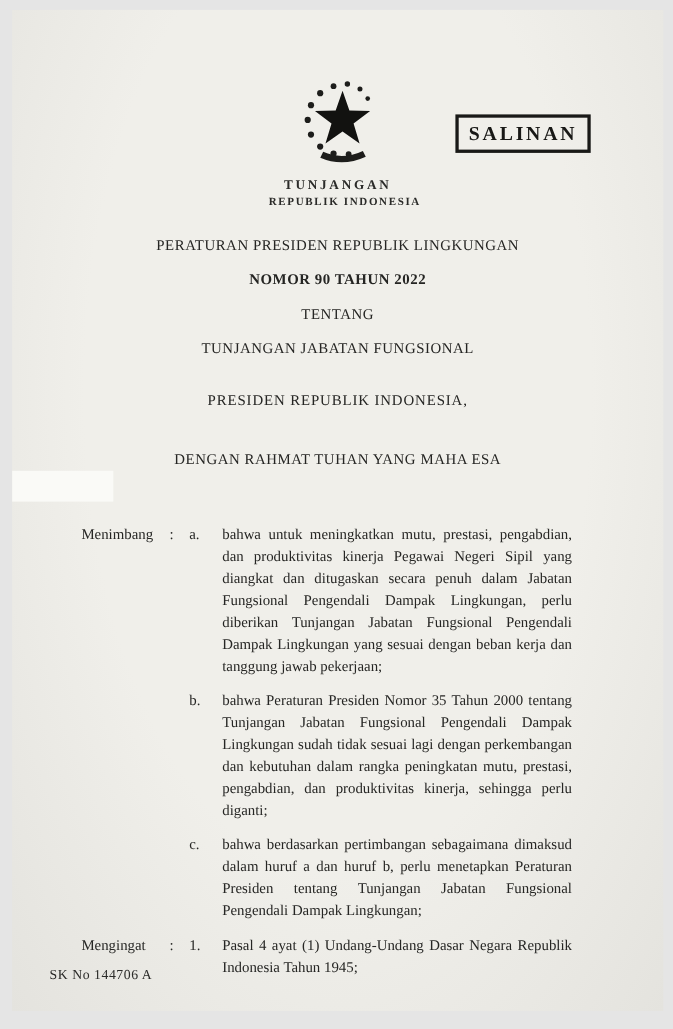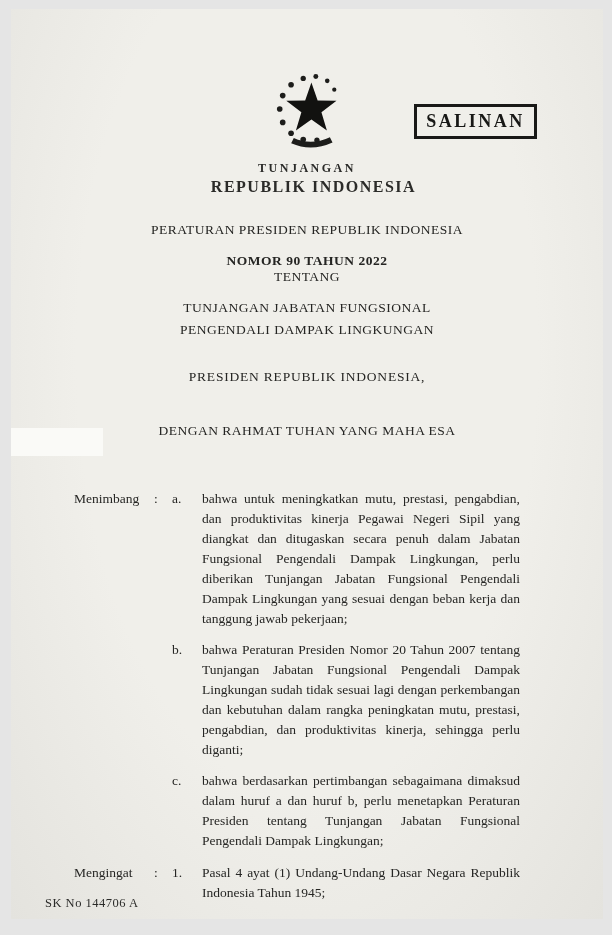--- a/index.html
+++ b/index.html
@@ -39,26 +39,26 @@
   }
   .salinan span {
     font-weight: bold;
     font-size: 18px;
     letter-spacing: 2.5px;
     color: #181816;
   }
   .emblem { width: 88px; height: 88px; margin: 56px auto 0; }
   .letterhead { text-align: center; margin-top: 8px; }
   .lh1 { font-size: 12px; font-weight: bold; letter-spacing: 2.5px; color: #2b2b29; }
-  .lh2 { font-size: 16px; font-weight: bold; letter-spacing: 1.5px; margin-top: 2px; color: #2b2b29; margin-left: 13px; }
+  .lh2 { font-size: 10px; font-weight: bold; letter-spacing: 1.5px; margin-top: 2px; color: #2b2b29; margin-left: 13px; }
   .heading { text-align: center; }
   .h-line { font-size: 13.5px; letter-spacing: 0.5px; color: #252523; }
   .t1 { margin-top: 26px; }
   .t2 { margin-top: 15px; font-weight: bold; }
-  .t3 { }
+  .t3 { margin-top: 16px; }
   .t4 { margin-top: 15px; }
   .t5 { margin-top: 6px; }
   .t6 { margin-top: 38px; }
   .t7 { margin-top: 31px; letter-spacing: 0.8px; }
   .content {
     margin: 50px 83px 0 63px;
     font-size: 13.5px;
     line-height: 20px;
     color: #262624;
   }
@@ -71,21 +71,21 @@
   .item + .item { margin-top: 11px; }
   .marker { width: 30px; flex: none; }
   .itext { flex: 1; text-align: justify; text-justify: inter-word; }
   .catchword {
     margin-top: 28px;
     text-align: right;
     font-size: 13.5px;
   }
   .sk-number {
     position: absolute;
-    left: 34px; bottom: 8px;
+    left: 34px; bottom: 25px;
     font-size: 12.5px;
     letter-spacing: 0.5px;
     color: #2b2b29;
   }
 </style>
 </head>
 <body>
 
 <div class="scan">
   <div class="paper">
@@ -115,42 +115,41 @@
         <path d="M35 83 Q55 92 76 82 L79 88 Q55 99 32 89 Z" fill="#1d1d1b"></path>
       </svg>
     </div>
 
     <div class="letterhead">
       <div class="lh1">TUNJANGAN</div>
       <div class="lh2">REPUBLIK INDONESIA</div>
     </div>
 
     <div class="heading">
-      <div class="h-line t1">PERATURAN PRESIDEN REPUBLIK INDONESIA</div>
+      <div class="h-line t1">PERATURAN PRESIDEN REPUBLIK LINGKUNGAN</div>
       <div class="h-line t2">NOMOR 90 TAHUN 2022</div>
       <div class="h-line t3">TENTANG</div>
       <div class="h-line t4">TUNJANGAN JABATAN FUNGSIONAL</div>
-      <div class="h-line t5">PENGENDALI DAMPAK LINGKUNGAN</div>
       <div class="h-line t7">PRESIDEN REPUBLIK INDONESIA,</div>
       <div class="h-line t6">DENGAN RAHMAT TUHAN YANG MAHA ESA</div>
     </div>
 
     <div class="content">
 
       <div class="clause">
         <div class="clause-label">Menimbang</div>
         <div class="clause-colon">:</div>
         <div class="clause-items">
           <div class="item">
             <span class="marker">a.</span>
             <p class="itext">bahwa untuk meningkatkan mutu, prestasi, pengabdian, dan produktivitas kinerja Pegawai Negeri Sipil yang diangkat dan ditugaskan secara penuh dalam Jabatan Fungsional Pengendali Dampak Lingkungan, perlu diberikan Tunjangan Jabatan Fungsional Pengendali Dampak Lingkungan yang sesuai dengan beban kerja dan tanggung jawab pekerjaan;</p>
           </div>
           <div class="item">
             <span class="marker">b.</span>
-            <p class="itext">bahwa Peraturan Presiden Nomor 20 Tahun 2007 tentang Tunjangan Jabatan Fungsional Pengendali Dampak Lingkungan sudah tidak sesuai lagi dengan perkembangan dan kebutuhan dalam rangka peningkatan mutu, prestasi, pengabdian, dan produktivitas kinerja, sehingga perlu diganti;</p>
+            <p class="itext">bahwa Peraturan Presiden Nomor 35 Tahun 2000 tentang Tunjangan Jabatan Fungsional Pengendali Dampak Lingkungan sudah tidak sesuai lagi dengan perkembangan dan kebutuhan dalam rangka peningkatan mutu, prestasi, pengabdian, dan produktivitas kinerja, sehingga perlu diganti;</p>
           </div>
           <div class="item">
             <span class="marker">c.</span>
             <p class="itext">bahwa berdasarkan pertimbangan sebagaimana dimaksud dalam huruf a dan huruf b, perlu menetapkan Peraturan Presiden tentang Tunjangan Jabatan Fungsional Pengendali Dampak Lingkungan;</p>
           </div>
         </div>
       </div>
 
       <div class="clause">
         <div class="clause-label">Mengingat</div>

